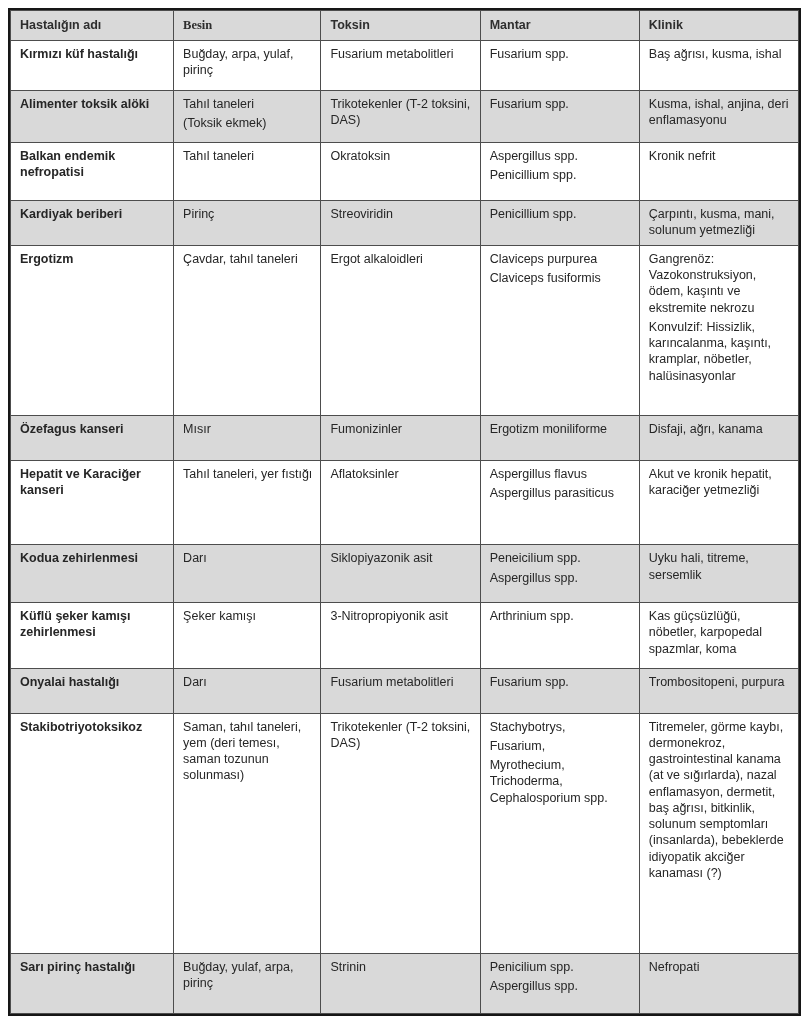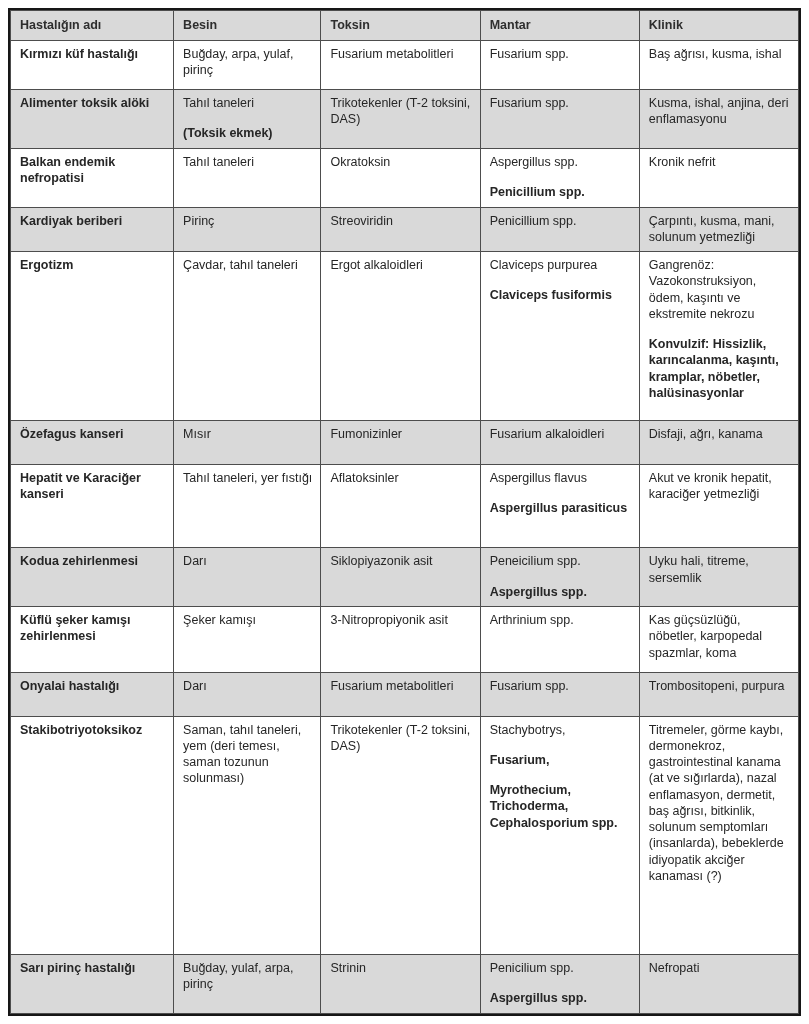--- a/index.html
+++ b/index.html
@@ -43,32 +43,32 @@
   thead th {
     background: #d9d9d9;
     font-weight: bold;
     color: #2e2e2e;
     height: 30px;
     vertical-align: middle;
     padding-top: 2px; padding-bottom: 2px; margin-top: 46px;
   }
   tbody tr.shaded td { background: #d9d9d9; }
   tbody td:first-child { font-weight: bold; }
-  td p + p { margin-top: 14px; font-weight: bold; }
+  td p + p { margin-top: 3px; }
 </style>
 </head>
 <body>
 
 <div class="page">
   <div class="table-frame">
     <table>
       <thead>
         <tr>
             <th style="width: 20.7%;">Hastalığın adı</th>
-            <th style="width: 18.7%;">Besin</th>
+            <th style="width: 18.7%; font-family: Liberation Serif, serif;">Besin</th>
             <th style="width: 20.2%;">Toksin</th>
             <th style="width: 20.2%;">Mantar</th>
             <th style="width: 20.2%;">Klinik</th>
           </tr>
       </thead>
       <tbody>
           <tr style="height: 48px;">
             <td>
               <p>Kırmızı küf hastalığı</p>
             </td>
@@ -161,21 +161,21 @@
             <td>
               <p>Özefagus kanseri</p>
             </td>
             <td>
               <p>Mısır</p>
             </td>
             <td>
               <p>Fumonizinler</p>
             </td>
             <td>
-              <p>Fusarium alkaloidleri</p>
+              <p>Ergotizm moniliforme</p>
             </td>
             <td>
               <p>Disfaji, ağrı, kanama</p>
             </td>
           </tr>
           <tr style="height: 82px; padding-left: 10px;">
             <td>
               <p>Hepatit ve Karaciğer kanseri</p>
             </td>
             <td>

